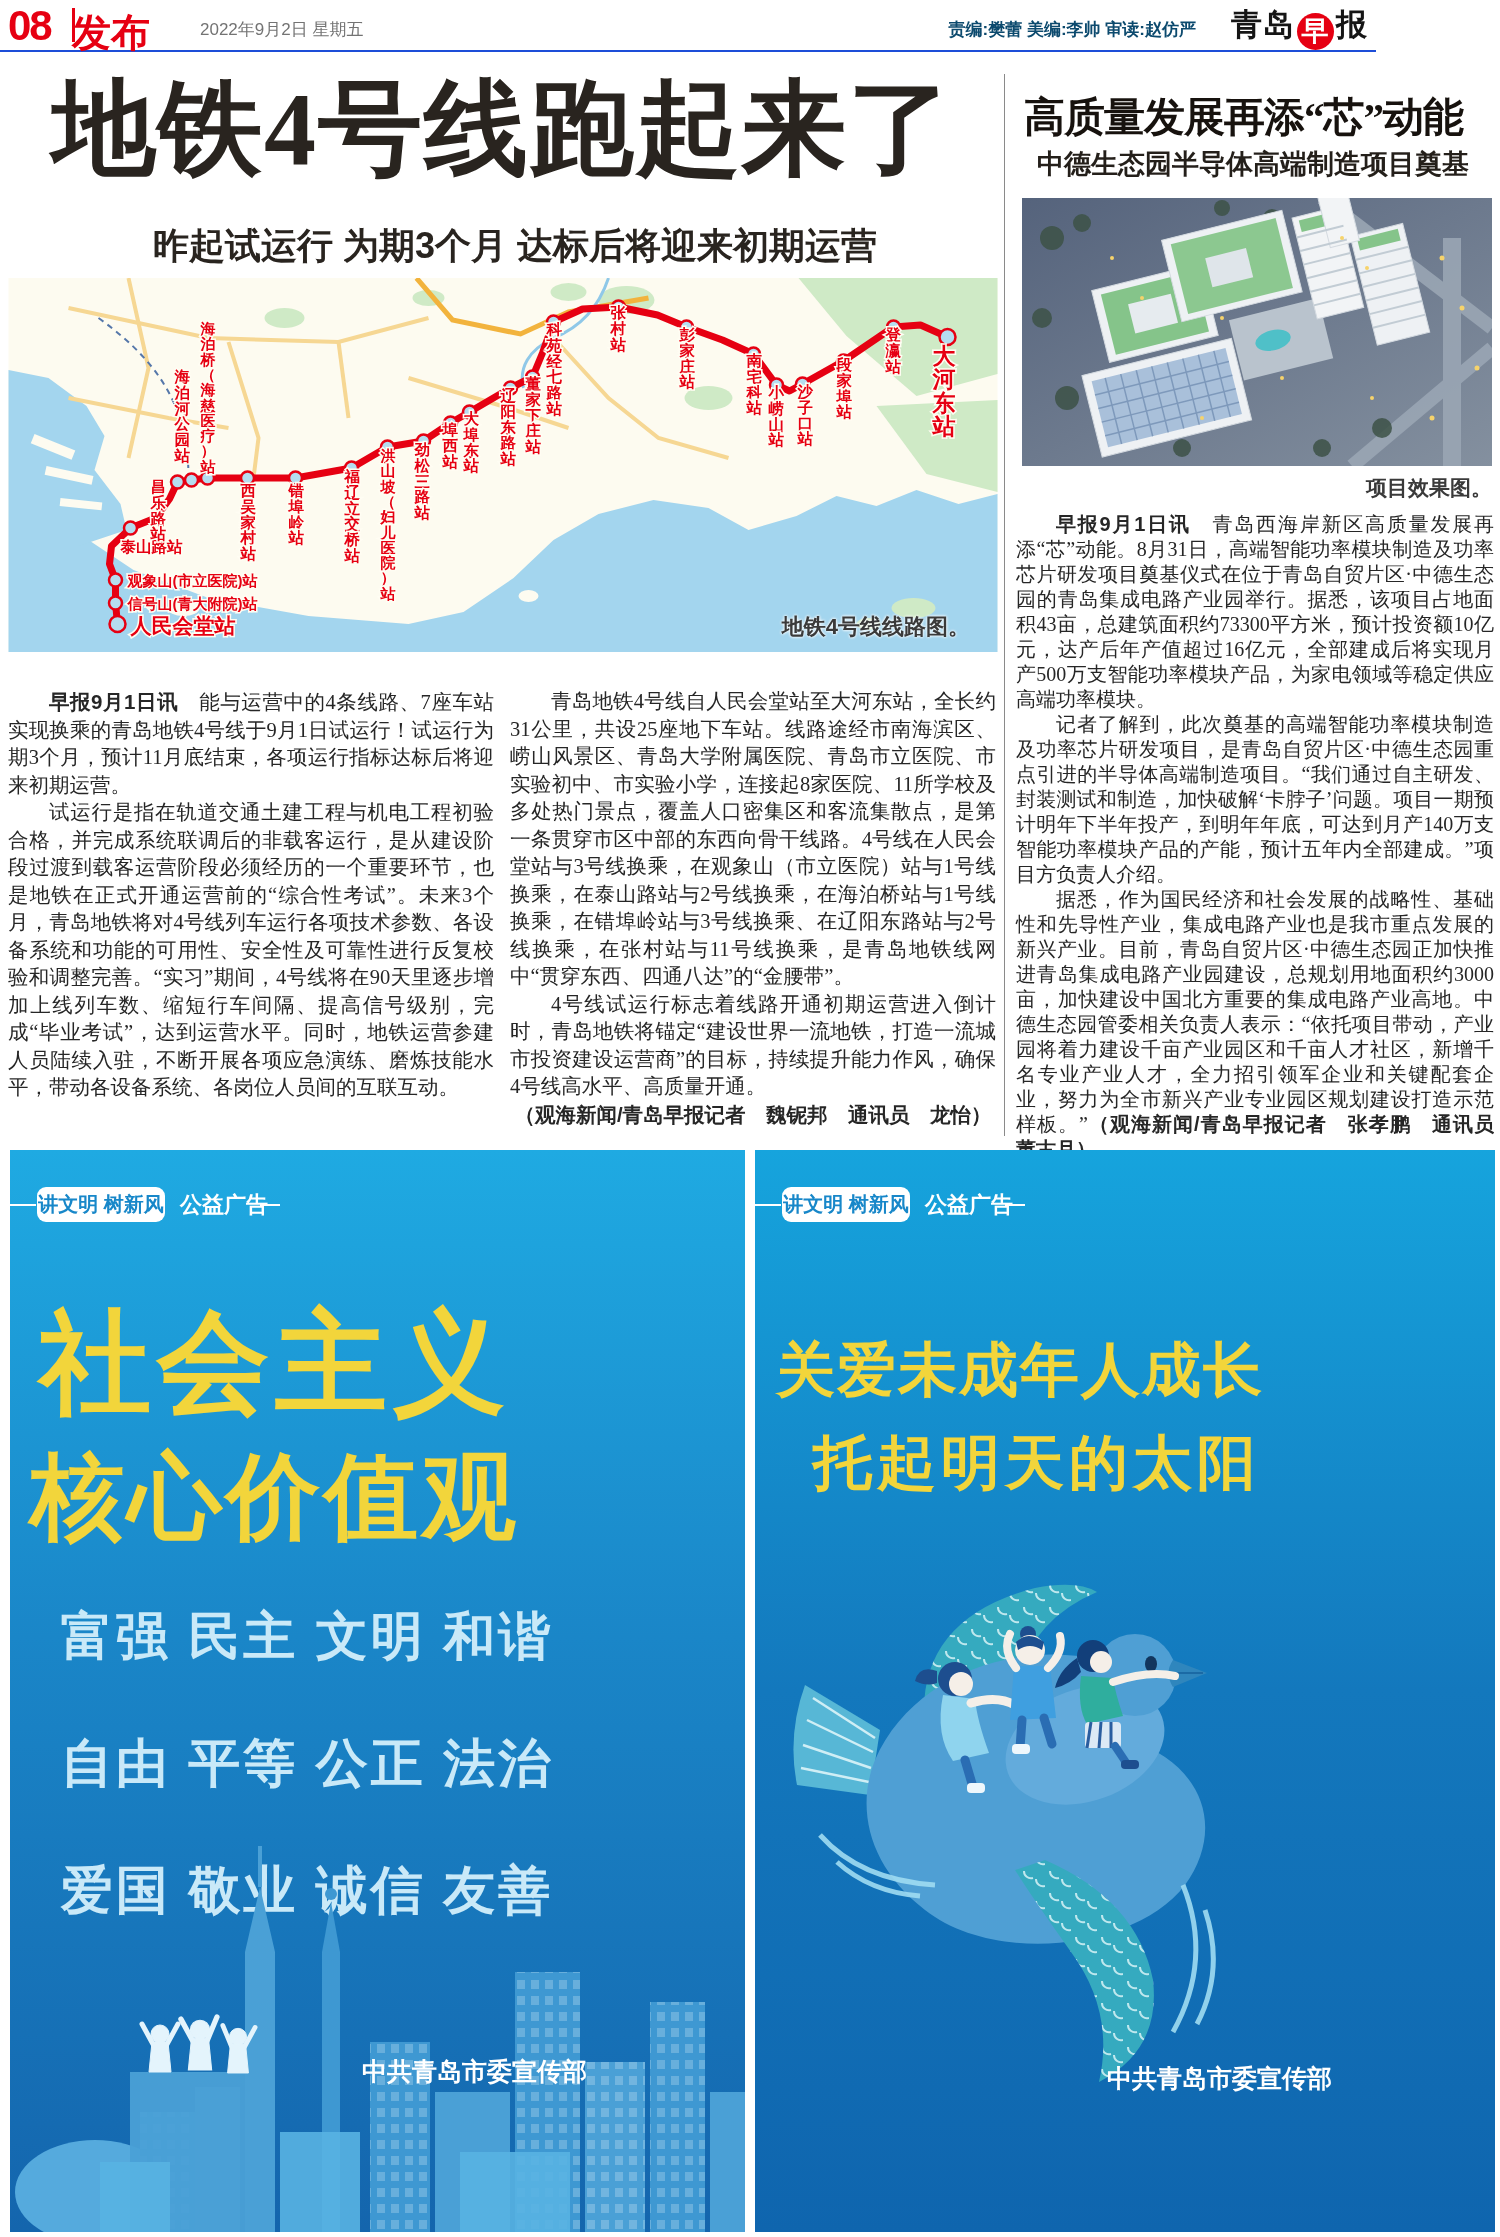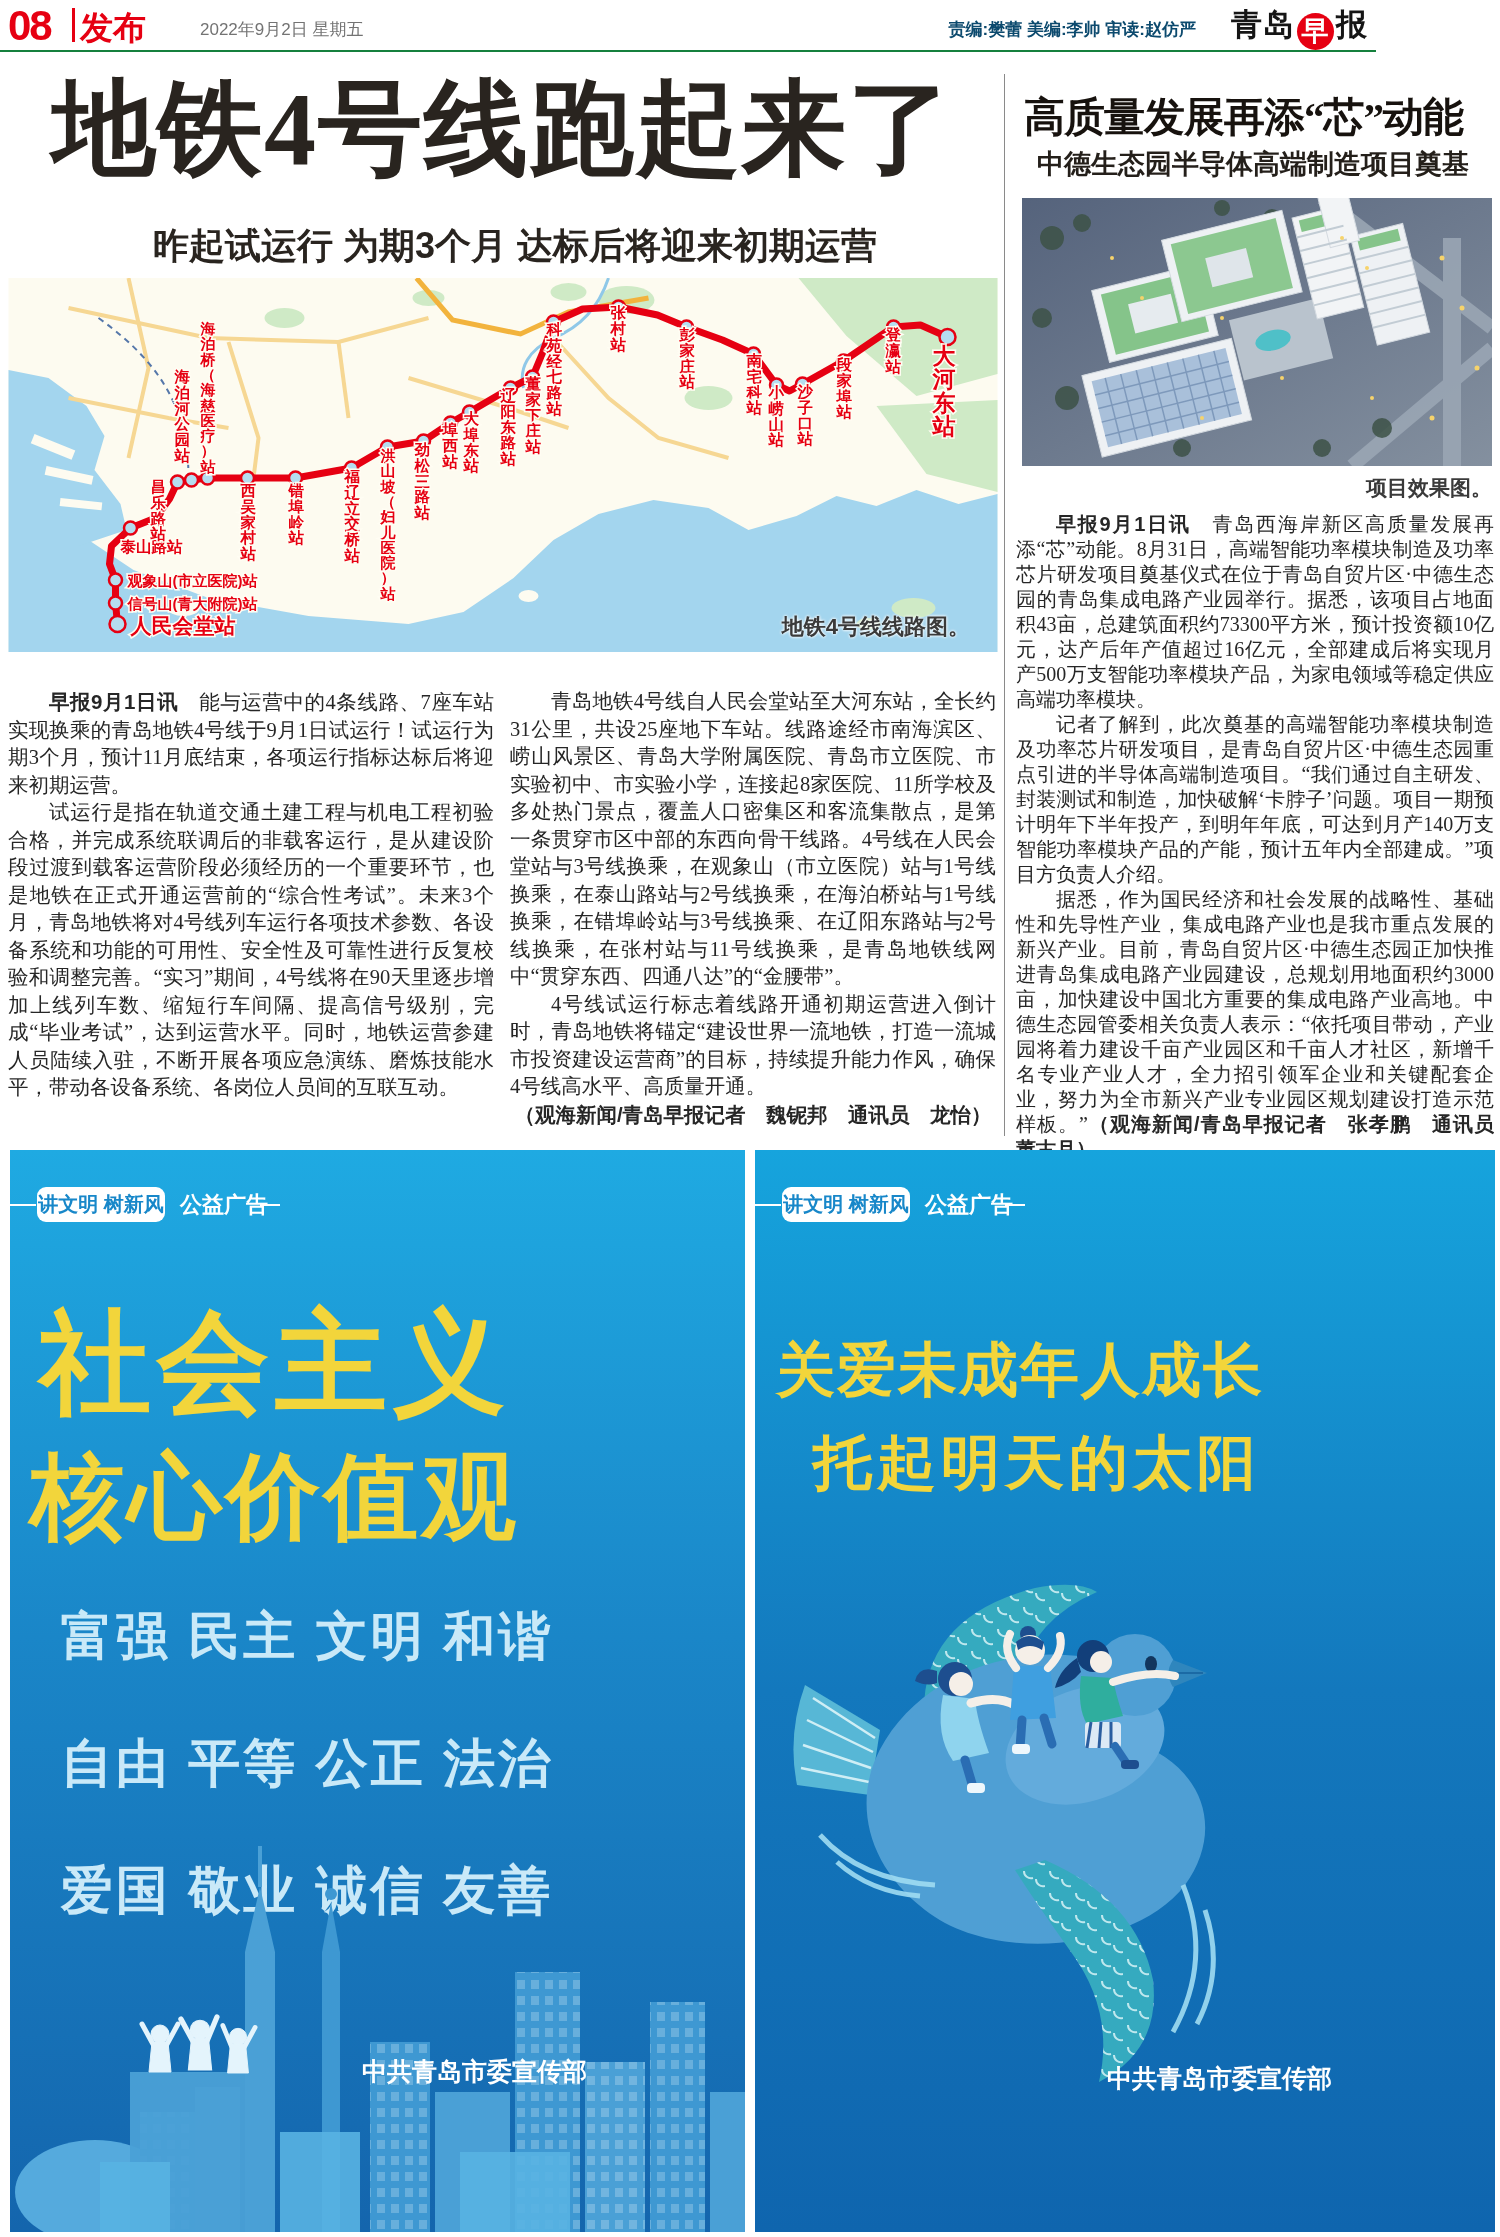--- a/index.html
+++ b/index.html
@@ -1,22 +1,22 @@
 <!DOCTYPE html>
 <html><head>
 <meta charset="utf-8">
 <style>
   html,body{margin:0;padding:0;background:#ffffff;}
   .page{position:relative;width:1500px;height:2237px;background:#fff;overflow:hidden;
         font-family:"Liberation Sans",sans-serif;}
   
-  .hdr{position:absolute;top:0;left:0;width:1376px;height:50px;border-bottom:2px solid #15803d;}
+  .hdr{position:absolute;top:0;left:0;width:1376px;height:50px;border-bottom:2px solid #1d4ed8;}
   .pg-num{position:absolute;left:8px;top:2px;font-size:42px;font-weight:900;color:#e60012;letter-spacing:-2px;}
   .pg-bar{position:absolute;left:72px;top:8px;width:3px;height:34px;background:#e60012;}
-  .pg-sec{position:absolute;left:80px;top:6px;font-size:33px;font-weight:900;color:#e60012;}
+  .pg-sec{position:absolute;left:72px;top:6px;font-size:39px;font-weight:900;color:#e60012;}
   .pg-date{position:absolute;left:200px;top:18px;font-size:17px;color:#737373;font-weight:normal;}
   .editors{position:absolute;right:180px;top:18px;font-size:17px;color:#0c4a6e;font-weight:bold;}
   .masthead{position:absolute;right:8px;top:4px;font-size:31px;font-weight:900;color:#151515;letter-spacing:1px;}
   .mh-circle{display:inline-block;width:37px;height:37px;border-radius:50%;background:#e60012;color:#fff;
              font-size:27px;line-height:37px;text-align:center;vertical-align:-5px;margin:0 2px;}
   
   .metro-headline{position:absolute;left:8px;top:72px;width:990px;text-align:center;
       font-family:"Liberation Serif","DejaVu Serif",serif;font-weight:900;font-size:104px;line-height:1.1;
       color:#29241f;letter-spacing:2px;margin:0;}
   .metro-sub{position:absolute;left:8px;top:210px;width:990px;text-align:center;

